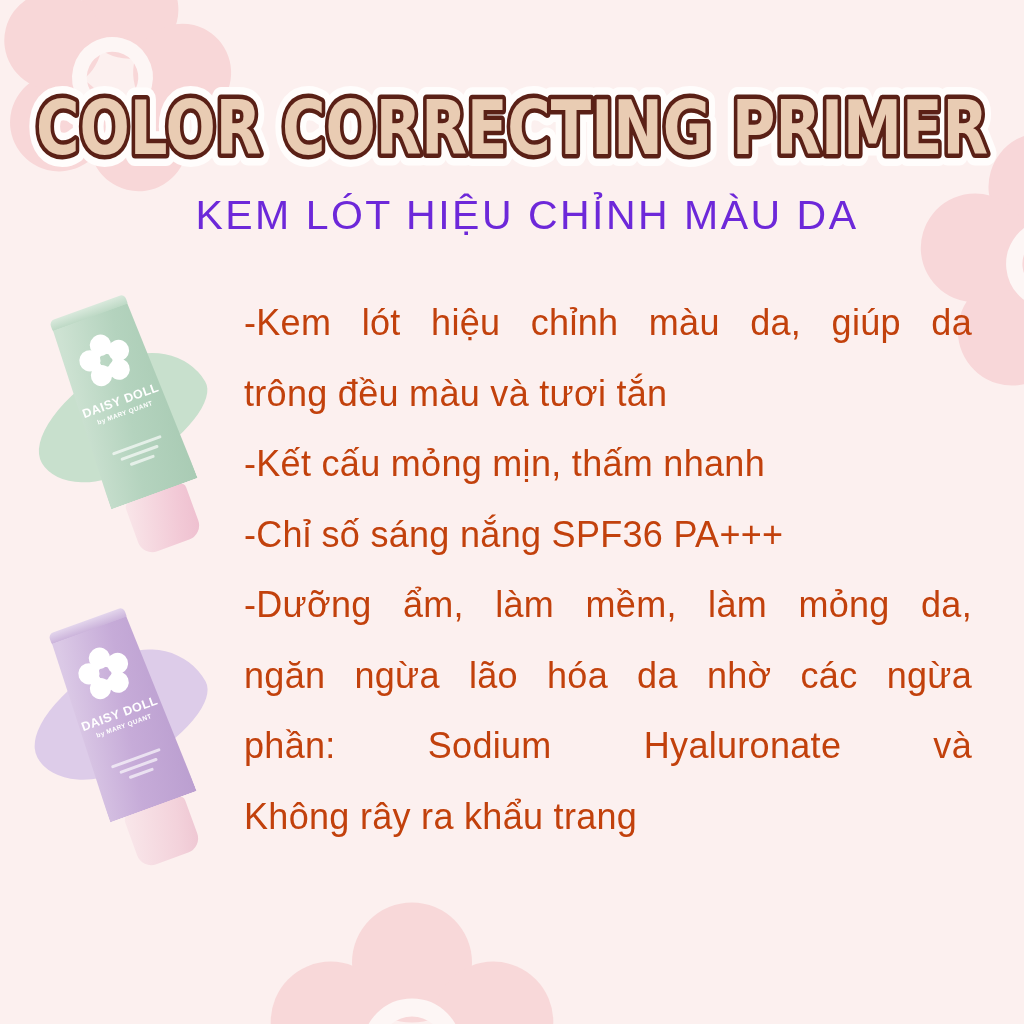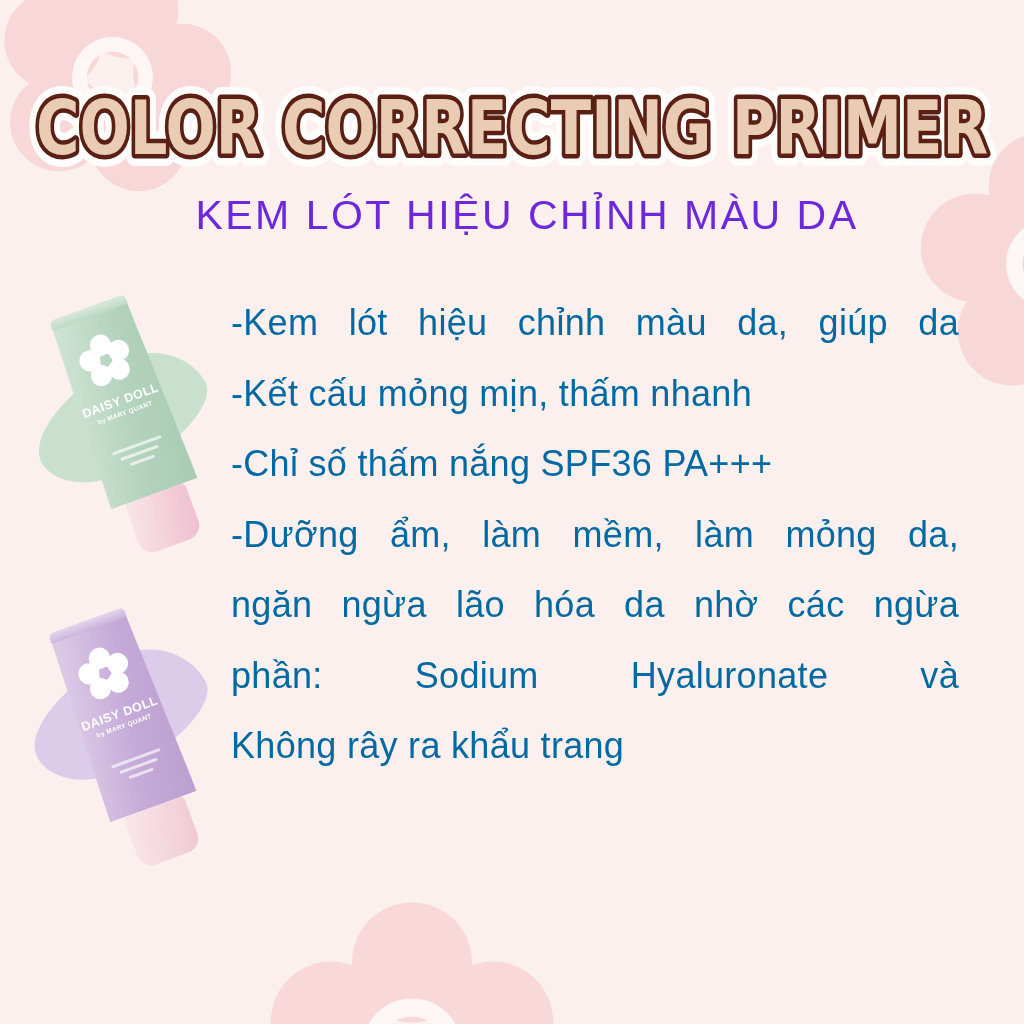--- a/index.html
+++ b/index.html
@@ -25,21 +25,21 @@
   .t-outer { fill:none; stroke:#fffdfc; stroke-width:24; stroke-linejoin:round; }
   .t-inner { fill:#e9ccb3; stroke:#5a2016; stroke-width:9; stroke-linejoin:round; paint-order:stroke; }
 
   .subtitle {
     position:absolute; left:15px; top:192px; width:1024px;
     text-align:center; font-size:41px; letter-spacing:2.5px;
     color:#6d28d9; font-weight:400;
   }
 
   
-  .copy { position:absolute; left:231px; top:288px; width:728px; color:#0369a1; }
+  .copy { position:absolute; left:244px; top:288px; width:728px; color:#c2410c; }
   .copy .line {
     font-size:36px; line-height:70.5px; height:70.5px;
     letter-spacing:0.3px; white-space:normal; overflow:visible;
   }
   .copy .line[data-j="true"] { text-align:justify; text-align-last:justify; }
 
   
   .swatch { position:absolute; z-index:1; }
   .swatch-green  { left:30px;  top:368px; width:182px; height:100px; background:#c8e0cd;
                    border-radius:62% 38% 55% 45% / 48% 62% 38% 52%; transform:rotate(-31deg); }
@@ -157,21 +157,22 @@
           <span></span>
           <span></span>
           <span></span>
         </div>
     </div>
     <div class="tube-cap"></div>
   </div>
 
   <div class="copy">
     <div class="line" data-j="true">-Kem lót hiệu chỉnh màu da, giúp da</div>
+    <div class="line" data-j="false">trông đều màu và tươi tắn</div>
     <div class="line" data-j="false">-Kết cấu mỏng mịn, thấm nhanh</div>
-    <div class="line" data-j="false">-Chỉ số thấm nắng SPF36 PA+++</div>
+    <div class="line" data-j="false">-Chỉ số sáng nắng SPF36 PA+++</div>
     <div class="line" data-j="true">-Dưỡng ẩm, làm mềm, làm mỏng da,</div>
     <div class="line" data-j="true">ngăn ngừa lão hóa da nhờ các ngừa</div>
     <div class="line" data-j="true">phần: Sodium Hyaluronate và</div>
     <div class="line" data-j="false">Không rây ra khẩu trang</div>
   </div>
 
 </div>
 
 </body></html>

